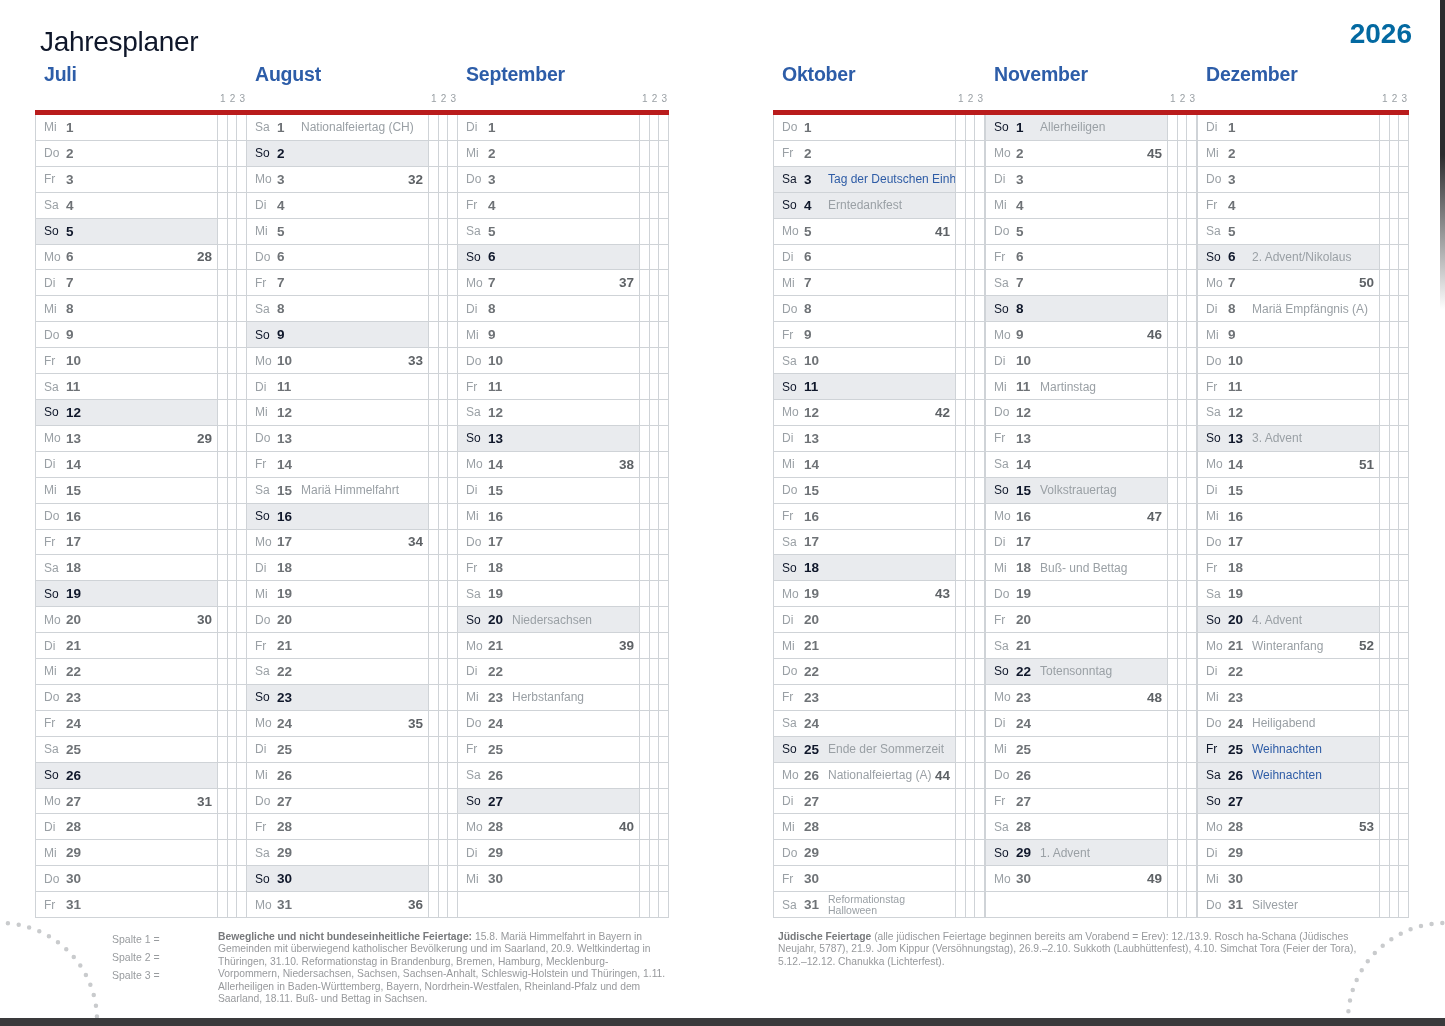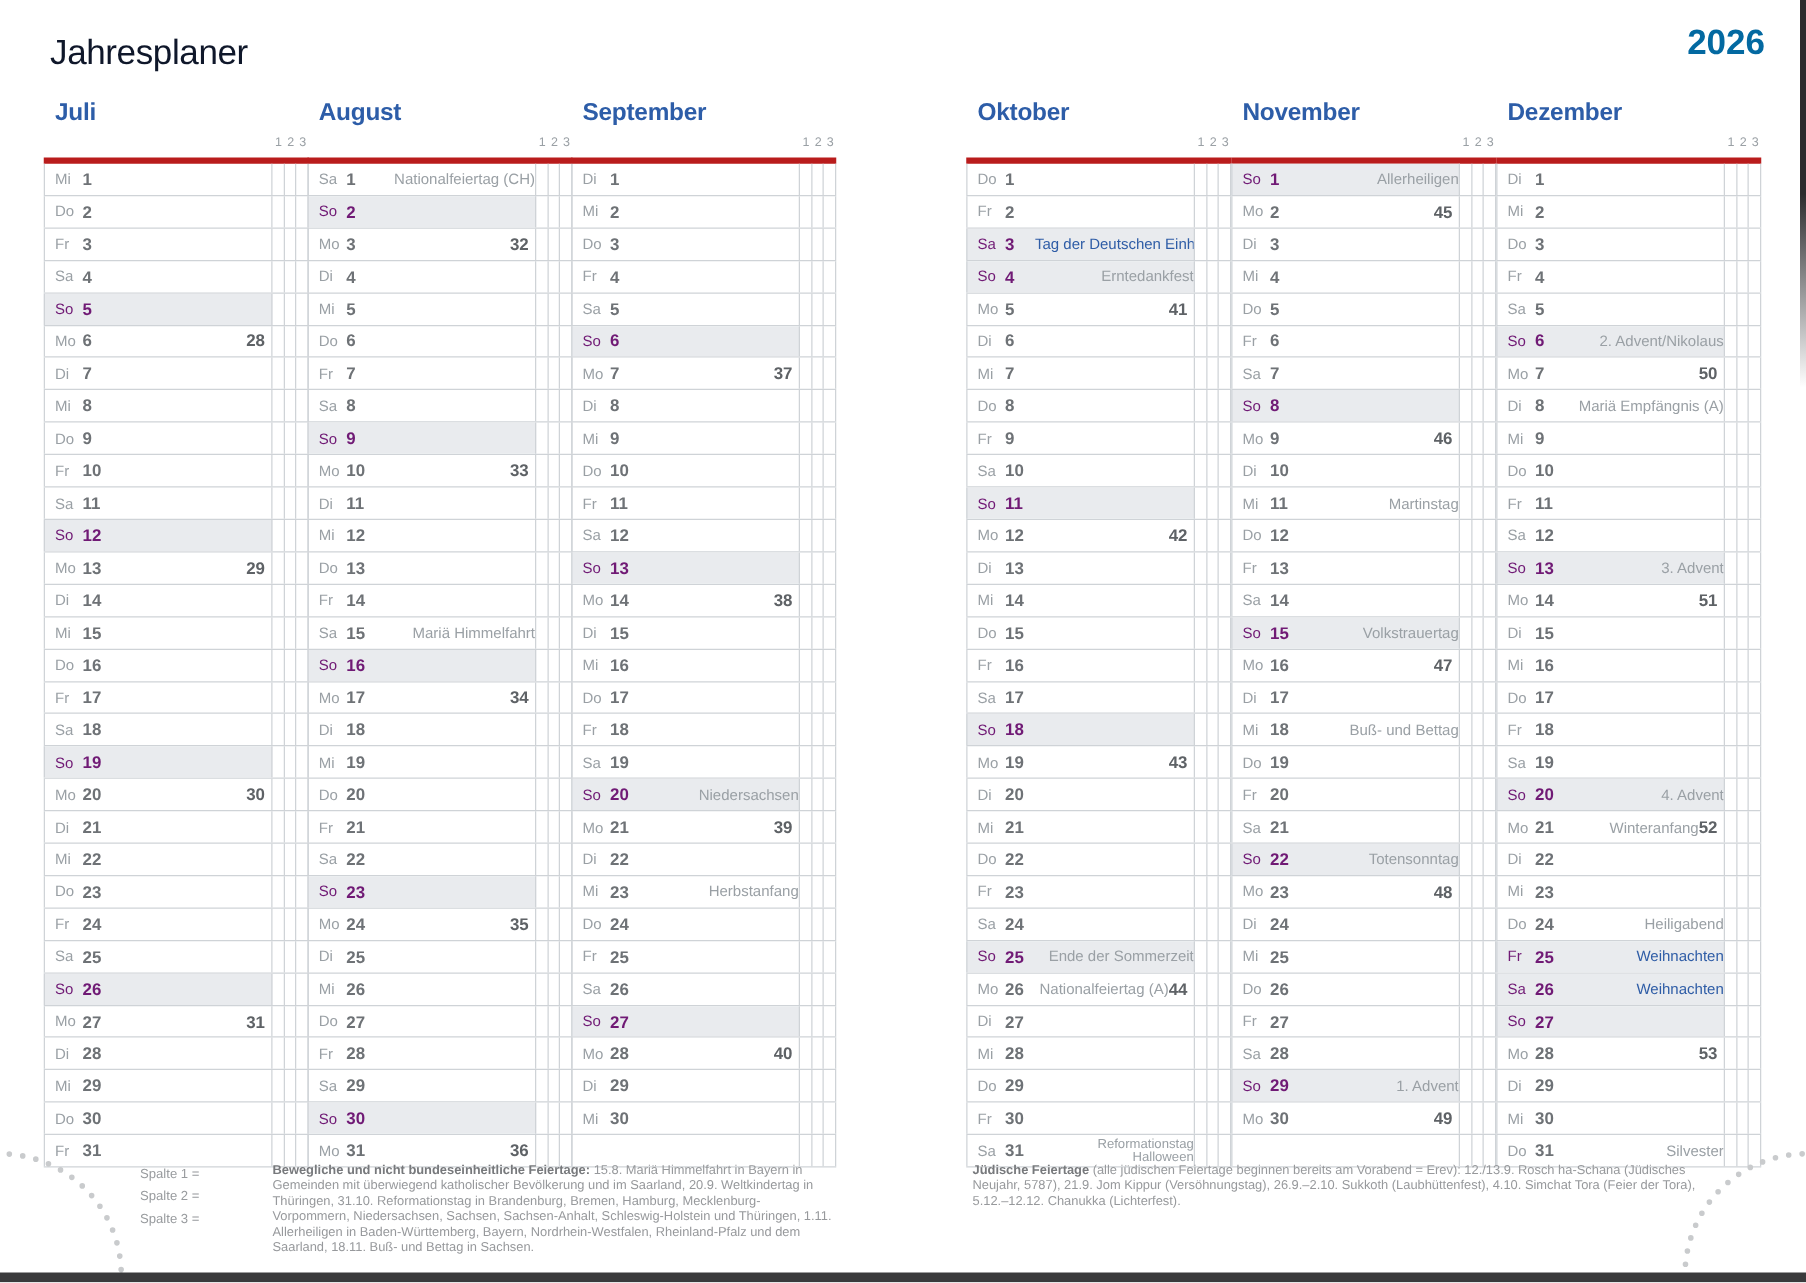--- a/index.html
+++ b/index.html
@@ -10,21 +10,21 @@
     font-family:"Liberation Sans", sans-serif;
   }
   .page-title {
     position:absolute; left:40px; top:26px;
     font-size:28px; font-weight:normal; color:#0f172a; letter-spacing:-0.3px;
   }
   .page-year {
     position:absolute; right:33px; top:18px;
     font-size:28px; font-weight:bold; color:#0369a1;
   }
-  .month { position:absolute; top:16px; width:200px; height:922px; }
+  .month { position:absolute; top:0; width:200px; height:922px; }
   .month-name {
     position:absolute; left:9px; top:63px;
     font-size:19.5px; font-weight:bold; color:#2d5da8; letter-spacing:-0.2px;
     white-space:nowrap;
   }
   .cols-header {
     position:absolute; left:183px; top:93px; width:29px; display:flex;
   }
   .cols-header span { flex:1; text-align:center; font-size:10px; color:#9aa0a5; }
   .grid {
@@ -35,22 +35,22 @@
   .row { flex:1; display:flex; border-bottom:1px solid #cfd3d7; }
   .main {
     width:183px; position:relative; display:flex; align-items:center;
     border-left:1px solid #cfd3d7; border-right:1px solid #cfd3d7;
     overflow:hidden;
   }
   .main.hl { background:#e9ebee; }
   .nc { flex:1; border-right:1px solid #cfd3d7; }
   .wd { width:22px; margin-left:8px; font-size:12px; color:#9aa0a5; }
   .num { width:24px; font-size:13.5px; font-weight:bold; color:#6e7276; }
-  .hl .wd, .hl .num { color:#701a75; }
-  .lbl { flex:1; font-size:12px; color:#9aa0a5; white-space:nowrap; overflow:hidden;text-align:right; }
+  .hl .wd, .hl .num { color:#0f172a; }
+  .lbl { flex:1; font-size:12px; color:#9aa0a5; white-space:nowrap; overflow:hidden; }
   .lbl.blue { color:#2e5ca6; }
   .lbl.two { font-size:10.5px; line-height:10.5px; white-space:pre-line; }
   .wk { margin-left:auto; padding-right:5px; font-size:13.5px; font-weight:bold; color:#5e6266; }
   .spalte-legend { position:absolute; left:112px; top:931px; }
   .spalte-legend div { font-size:10.5px; color:#989b9e; line-height:17.8px; }
   .foot { position:absolute; font-size:10.3px; line-height:12.4px; color:#97999c; }
   .foot b { color:#77797c; font-weight:bold; }
   .foot-left  { left:218px; top:931px; width:448px; }
   .foot-right { left:778px; top:931px; width:590px; }
   .foot p { margin:0; }

